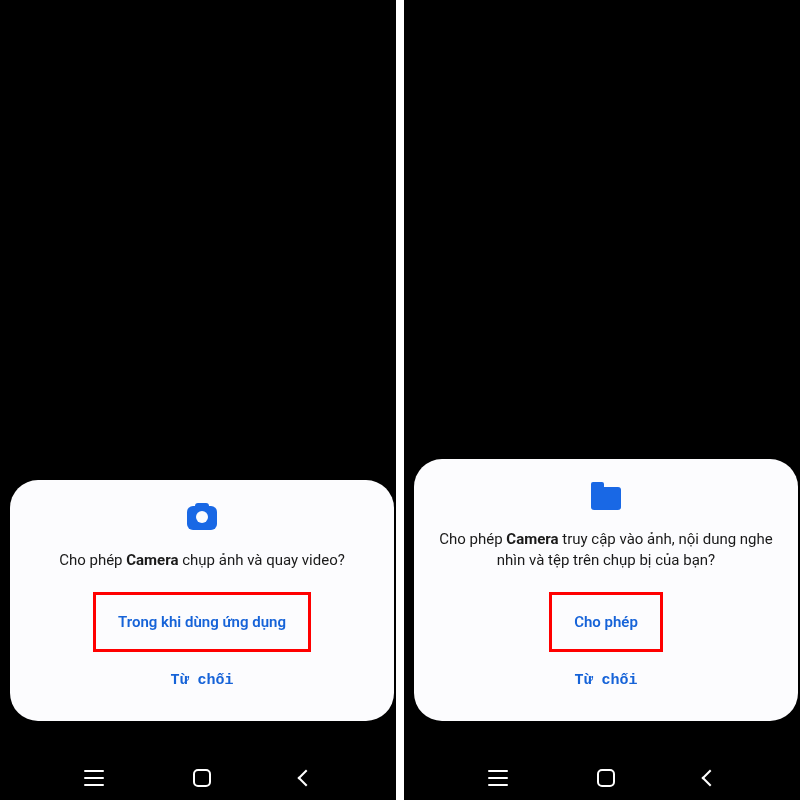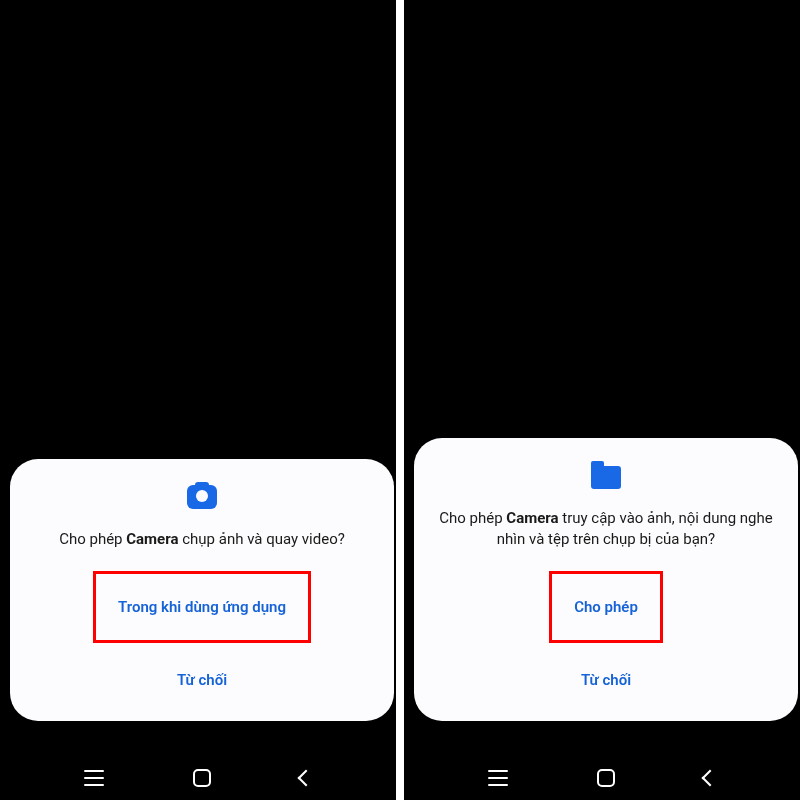--- a/index.html
+++ b/index.html
@@ -120,26 +120,27 @@
       font-weight: 600;
       color: #1663d8;
       padding: 12px 18px;
       text-align: center;
       cursor: pointer;
       margin-bottom: 6px;
     }
     
     .dialog-button:last-child {
       margin-bottom: 0;
+      font-family: Liberation Mono, monospace;
     }
     
     .highlighted {
       border: 3px solid #ff0000;
-      padding: 24px 22px;
-      margin-bottom: 16px;
+      padding: 18px 22px;
+      margin-bottom: 8px;
     }
     
     .nav-bar {
       height: 44px;
       display: flex;
       justify-content: space-around;
       align-items: center;
       padding: 0 40px;
     }
     

